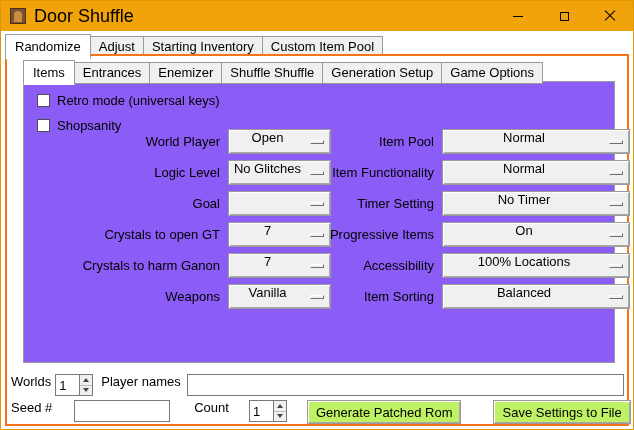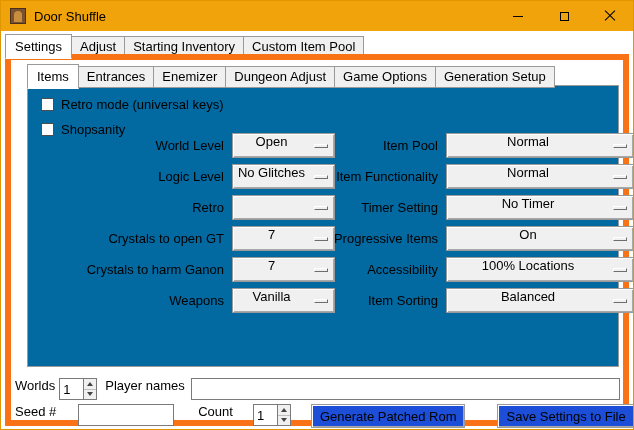--- a/index.html
+++ b/index.html
@@ -27,21 +27,21 @@
   .app-icon {
     width: 16px; height: 16px; margin-left: 9px;
     background: #7a5230;
     border: 1px solid #4a3018;
     position: relative;
   }
   .app-icon .door {
     position: absolute; left: 3px; top: 2px; width: 8px; height: 11px;
     background: #c98d3f; border-radius: 4px 4px 0 0;
   }
-  .titlebar .title { margin-left: 8px; font-size: 13px; color: #000; }
+  .titlebar .title { margin-left: 8px; font-size: 18px; color: #000; }
   .winbtns { position: absolute; right: 0; top: 0; height: 30px; display: flex; }
   .winbtn { width: 46px; height: 30px; display: flex; align-items: center; justify-content: center; }
   .glyph-min { width: 10px; height: 1px; background: #000; }
   .glyph-max { width: 9px; height: 9px; border: 1px solid #000; }
   .glyph-close { position: relative; width: 12px; height: 12px; }
   .glyph-close .x1, .glyph-close .x2 {
     position: absolute; left: -1px; top: 5px; width: 14px; height: 1px; background: #000;
   }
   .glyph-close .x1 { transform: rotate(45deg); }
   .glyph-close .x2 { transform: rotate(-45deg); }
@@ -60,26 +60,26 @@
   }
   .tab.selected {
     background: #fff;
     border-bottom: 1px solid #fff;
     padding: 4px 9px 4px 9px;
     margin-bottom: -1px;
     z-index: 3;
   }
   .outer-pane {
     position: absolute; left: 4px; top: 23px; width: 624px; height: 372px;
-    border: 6px solid #f97316; background: #fff; z-index: 1;
+    border: 2px solid #f97316; background: #fff; z-index: 1;
   }
   .inner-tabs { top: 4px; left: 16px; z-index: 2; }
   .inner-pane {
     position: absolute; left: 16px; top: 25px; width: 592px; height: 282px;
-    border: 1px solid #9a9a9a; background: #0369a1;
+    border: 1px solid #9a9a9a; background: #8b5cf6;
   }
   
   .check-row { position: absolute; left: 13px; height: 20px; display: flex; align-items: center; gap: 7px; }
   .checkbox {
     width: 13px; height: 13px; background: #fff; border: 1px solid #4d4d4d; flex: 0 0 auto;
   }
   
   .col { position: absolute; top: 44px; }
   .col-left { left: 0; }
   .col-right { left: 300px; }
@@ -117,21 +117,21 @@
   .spin-input {
     width: 24px; height: 22px; border: 1px solid #7a7a7a; border-right: none;
     font: inherit; padding: 0 3px; outline: none;
   }
   .spin-arrows { width: 14px; display: flex; flex-direction: column; border: 1px solid #7a7a7a; background: #f0f0f0; }
   .spin-up, .spin-down { flex: 1; display: flex; align-items: center; justify-content: center; }
   .spin-up { border-bottom: 1px solid #bdbdbd; }
   .tri-up { width: 0; height: 0; border-left: 3px solid transparent; border-right: 3px solid transparent; border-bottom: 4px solid #444; }
   .tri-down { width: 0; height: 0; border-left: 3px solid transparent; border-right: 3px solid transparent; border-top: 4px solid #444; }
   .push-btn {
-    height: 24px; padding: 0 8px; background: #1d4ed8;
+    height: 24px; padding: 0 8px; background: #bef264;
     border: 1px solid #9a9a9a;
     box-shadow: inset 1px 1px 0 #ffffff, inset -1px -1px 0 #a8a8a8;
     font: inherit; white-space: nowrap; cursor: default;
     display: flex; align-items: center;
   }
   .spacer { flex: 1; }
   .ml4 { margin-left: 4px; } .ml6 { margin-left: 6px; } .ml8 { margin-left: 8px; } .ml3 { margin-left: 3px; }
   .grow { flex: 1; }
 </style>
 </head>
@@ -156,65 +156,65 @@
             <div class="x1"></div>
             <div class="x2"></div>
           </div>
         </div>
     </div>
   </div>
 
   <div class="client">
 
     <div class="tabbar outer-tabs">
-      <div class="tab selected">Settings</div>
+      <div class="tab selected">Randomize</div>
       <div class="tab">Adjust</div>
       <div class="tab">Starting Inventory</div>
       <div class="tab">Custom Item Pool</div>
     </div>
 
     <div class="outer-pane">
 
       <div class="tabbar inner-tabs">
         <div class="tab selected">Items</div>
         <div class="tab">Entrances</div>
         <div class="tab">Enemizer</div>
-        <div class="tab">Dungeon Adjust</div>
+        <div class="tab">Shuffle Shuffle</div>
+        <div class="tab">Generation Setup</div>
         <div class="tab">Game Options</div>
-        <div class="tab">Generation Setup</div>
       </div>
 
       <div class="inner-pane">
 
         <div class="check-row" style="top:8px">
           <span class="checkbox"></span>
           <span>Retro mode (universal keys)</span>
         </div>
         <div class="check-row" style="top:33px">
           <span class="checkbox"></span>
           <span>Shopsanity</span>
         </div>
 
         <div class="col col-left">
           <div class="setting-row">
-            <span class="setting-label">World Level</span>
+            <span class="setting-label">World Player</span>
             <div class="dropdown">
               <span class="dd-value">Open</span>
               <span class="dd-indicator"></span>
             </div>
           </div>
           <div class="setting-row">
             <span class="setting-label">Logic Level</span>
             <div class="dropdown">
               <span class="dd-value">No Glitches</span>
               <span class="dd-indicator"></span>
             </div>
           </div>
           <div class="setting-row">
-            <span class="setting-label">Retro</span>
+            <span class="setting-label">Goal</span>
             <div class="dropdown">
               <span class="dd-indicator"></span>
             </div>
           </div>
           <div class="setting-row">
             <span class="setting-label">Crystals to open GT</span>
             <div class="dropdown">
               <span class="dd-value">7</span>
               <span class="dd-indicator"></span>
             </div>

